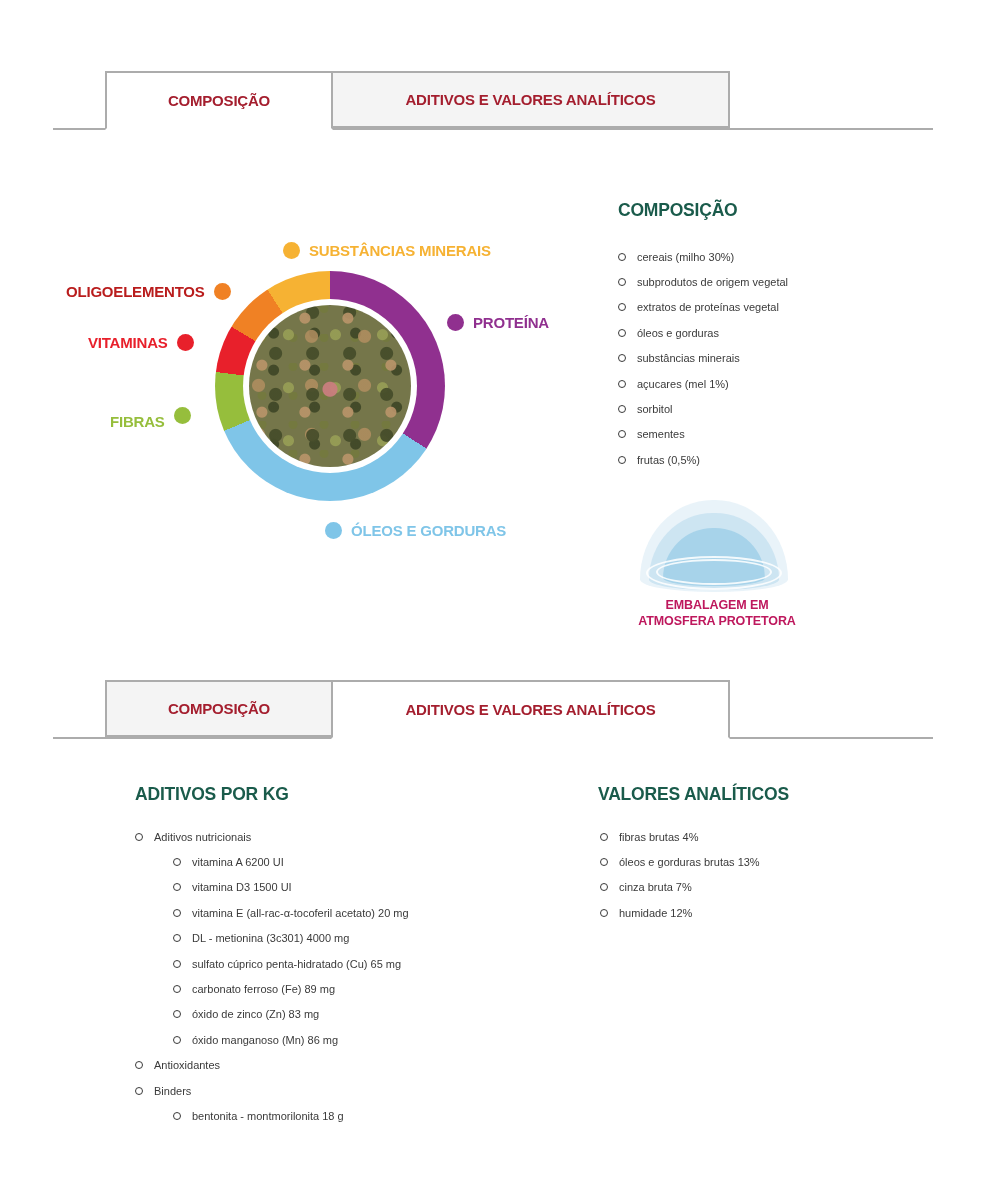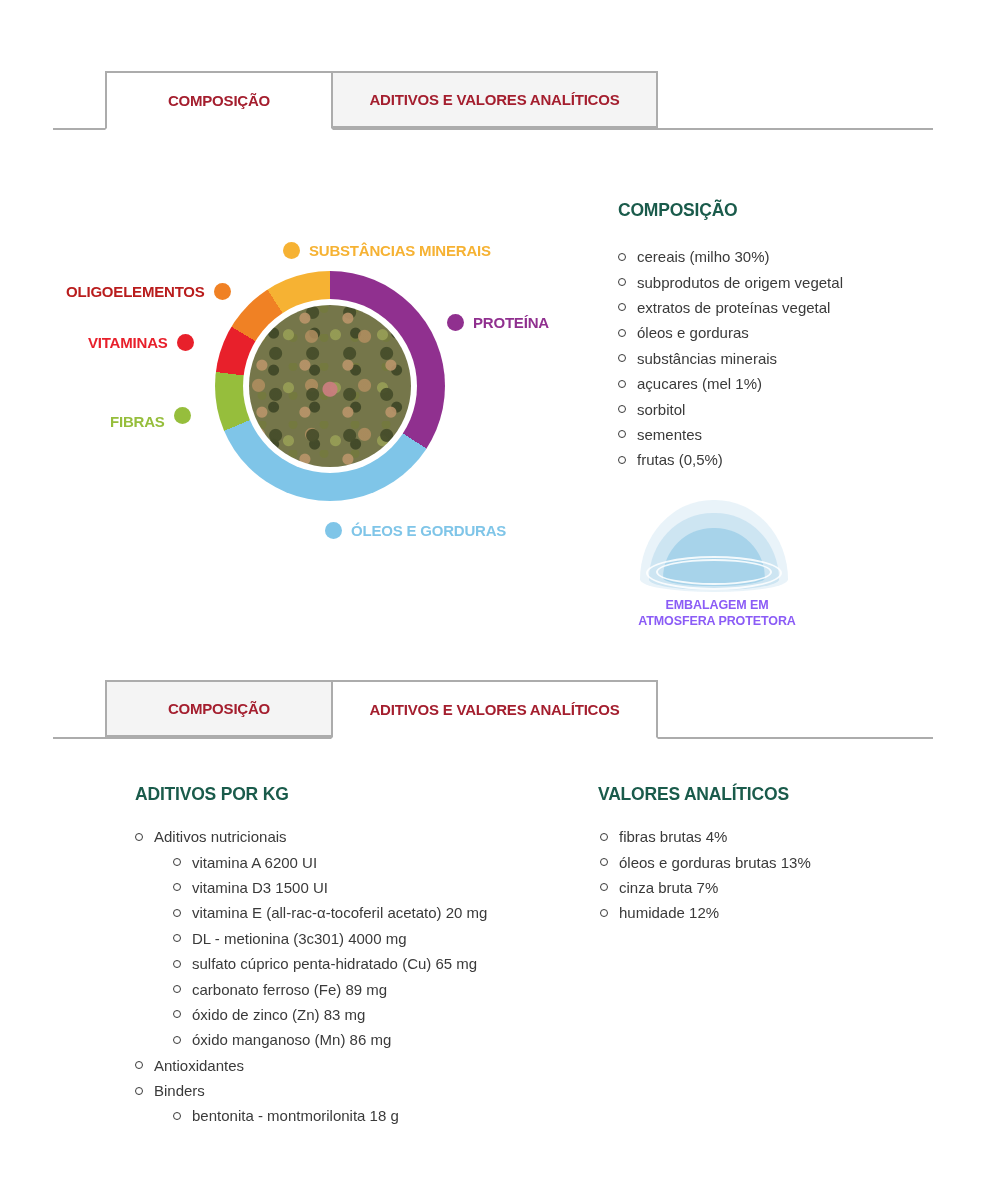--- a/index.html
+++ b/index.html
@@ -15,21 +15,21 @@
     border-bottom:2px solid #ACACAC;
   }
   .tabbar.bar1 { top:71px; }
   .tabbar.bar2 { top:680px; }
   .tab {
     box-sizing:border-box; display:flex; align-items:center; justify-content:center;
     font-size:15px; font-weight:bold; color:#A41E2E; letter-spacing:-0.2px;
     cursor:pointer;
   }
   .tab-first  { width:228px; margin-left:52px; }
-  .tab-second { width:327px; margin-left:-2px; }
+  .tab-second { width:399px; margin-left:-2px; }
   .tab.inactive { background:#F4F4F4; border:2px solid #ACACAC; }
   .tab.active {
     background:#fff; border:2px solid #ACACAC;
     border-bottom:2px solid #fff; margin-bottom:-2px; position:relative; z-index:2;
   }
 
   
   .donut { position:absolute; left:215px; top:271px; width:230px; height:230px; }
   .donut-ring { position:absolute; inset:0; border-radius:50%; }
   .donut-hole { position:absolute; inset:28px; border-radius:50%; background:#fff; }
@@ -60,42 +60,42 @@
   .leg-oleos    { left:325px; top:522px; }
 
   
   .section-title {
     position:absolute; font-size:17.5px; font-weight:bold; color:#1A5B4B;
     letter-spacing:-0.2px;
   }
 
   
   .blist { position:absolute; list-style:none; margin:0; padding:0;
-           font-size:15px; color:#3A3A3A; }
+           font-size:11px; color:#3A3A3A; }
   .blist li { display:flex; align-items:center; height:25.4px; }
   .bullet { box-sizing:border-box; width:8px; height:8px; border:1.6px solid #3A3A3A;
             border-radius:50%; margin-right:11px; flex:0 0 auto; }
   .blist li.lvl1 { padding-left:38px; }
 
   .comp-list    { left:618px; top:244px; }
   .aditivos-list{ left:135px; top:824px; }
   .valores-list { left:600px; top:824px; }
 
   
   .bubble { position:absolute; left:640px; top:500px; width:148px; height:92px; }
   .dome { position:absolute; border-radius:50% 50% 50% 50% / 88% 88% 14% 14%; }
   .dome1 { inset:0;                       background:rgba(197,224,240,0.38); }
   .dome2 { left:9px; right:9px; top:13px; bottom:2px; background:rgba(183,217,237,0.55); }
   .dome3 { left:23px; right:23px; top:28px; bottom:6px; background:#A7D3EA; }
   .arc { position:absolute; border-radius:50%; border:2px solid rgba(255,255,255,0.85); }
   .arc1 { left:6px;  right:6px;  bottom:2px; height:30px; }
   .arc2 { left:16px; right:16px; bottom:7px; height:22px; }
   .bubble-caption {
     position:absolute; left:601px; top:598px; width:232px; text-align:center;
-    font-size:12.5px; font-weight:bold; color:#8b5cf6; line-height:15.5px;
+    font-size:12.5px; font-weight:bold; color:#be185d; line-height:15.5px;
     letter-spacing:-0.1px;
   }
 </style>
 </head>
 <body>
 
 <div class="page">
 
   <div class="tabbar bar1">
     <div class="tab tab-first active">

